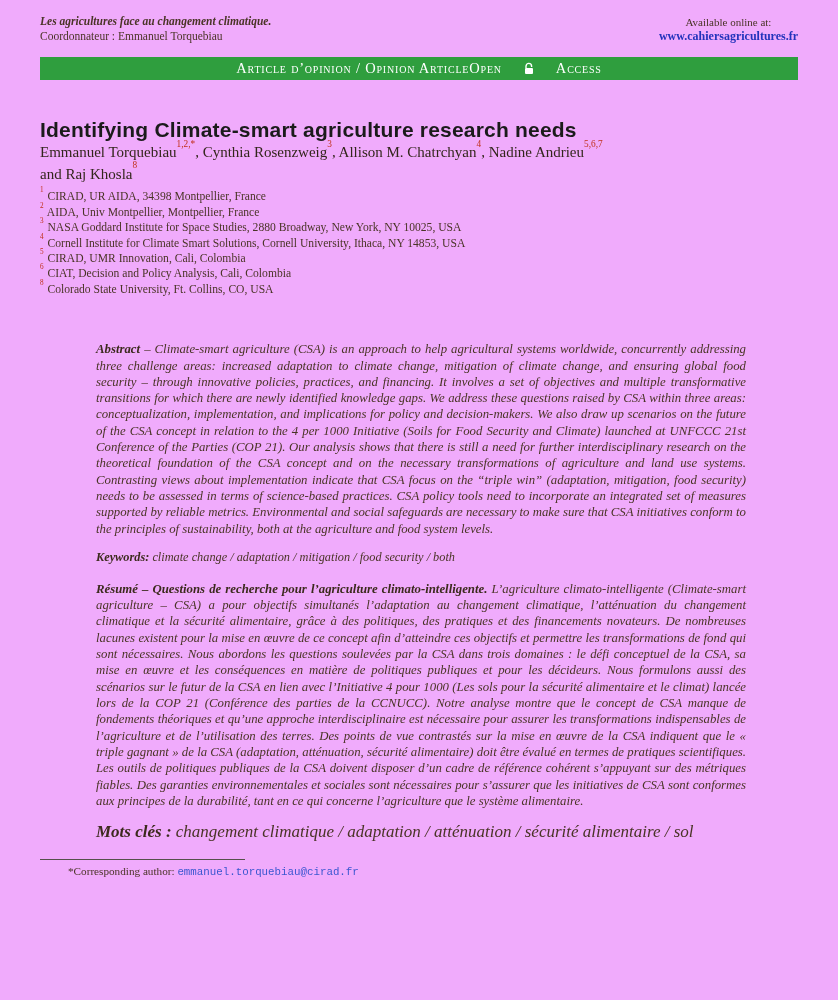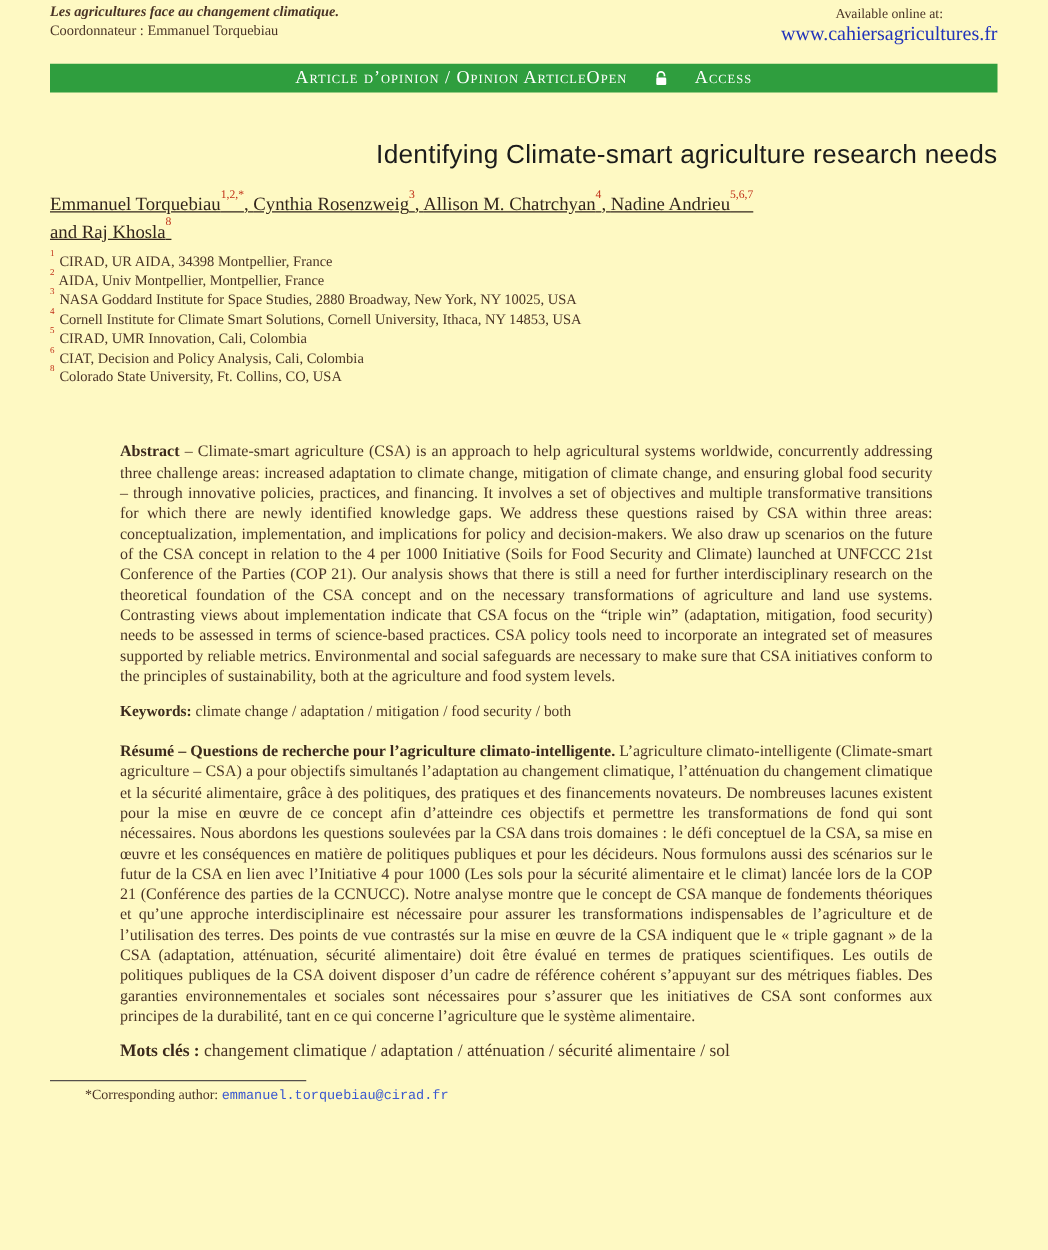--- a/index.html
+++ b/index.html
@@ -2,53 +2,53 @@
 <html style="--banner: #2f9e3e; --link: #2233bb; --email: #3a57d0; --sup: #c03018; --text: #4a3426; --title: #1b1b1b;"><head>
 <meta charset="utf-8">
 <style>
   :root{
     --banner:#2f9e3e; --link:#2233bb; --email:#3a57d0;
     --sup:#c03018; --text:#4a3426; --title:#1b1b1b;
   }
   *{box-sizing:border-box;}
   body{margin:0;background:#e9e9e9;font-family:"Liberation Serif",serif;}
   .page{
-    width:838px;height:1000px;margin:0 auto;background:#fef9c3;
-    padding:4px 40px 0;overflow:hidden;position:relative;color:var(--text);
+    width:838px;height:1000px;margin:0 auto;background:#f0abfc;
+    padding:15px 40px 0;overflow:hidden;position:relative;color:var(--text);
   }
   
   .topbar{display:flex;justify-content:space-between;align-items:flex-start;}
   .series-title{font-weight:bold;font-style:italic;font-size:11.5px;}
   .coordinator{font-size:11.5px;margin-top:3px;}
   .topbar-right{text-align:center;font-size:11px;line-height:1.3;}
-  .site-link{display:block;color:var(--link);font-weight:normal;font-size:16px;text-decoration:none;cursor:pointer;}
+  .site-link{display:block;color:var(--link);font-weight:bold;font-size:12px;text-decoration:none;cursor:pointer;}
   
   .banner{
     margin-top:12px;background:var(--banner);color:#fff;
     display:flex;justify-content:center;align-items:center;
     padding:3px 10px;font-variant:small-caps;font-size:14.5px;letter-spacing:0.8px;
   }
   .banner-right{display:flex;align-items:center;gap:20px;}
   .oa-icon{display:inline-block;margin:0 1px;}
   
   .title{
     margin:38px 0 0;font-family:"Liberation Sans",sans-serif;
-    font-size:21px;font-weight:normal;color:var(--title);letter-spacing:0.2px;text-align:right;
+    font-size:21px;font-weight:bold;color:var(--title);letter-spacing:0.2px;
   }
-  .authors{margin-top:18px;font-size:15px;line-height:1.45;color:#33261c;text-decoration:underline;}
+  .authors{margin-top:0;font-size:15px;line-height:1.45;color:#33261c;}
   sup{font-size:0.62em;position:relative;top:-0.45em;line-height:0;color:var(--sup);}
   
   .affils{margin-top:4px;font-size:11.6px;line-height:1.33;}
   .affil sup{margin-right:1px;}
   
-  .block{margin-left:56px;margin-right:52px;}
+  .block{margin-left:56px;margin-right:52px;font-style:italic;}
   .abstract{margin-top:44px;font-size:12.8px;line-height:1.275;text-align:justify;}
   .keywords{margin-top:10px;font-size:12.3px;}
   .resume{margin-top:16px;font-size:12.8px;line-height:1.275;text-align:justify;}
-  .motscles{margin-top:8px;font-size:14px;}
+  .motscles{margin-top:8px;font-size:17px;}
   .block b{color:#3c2a1d;text-align:right;}
   
   .foot-rule{width:205px;border-top:1px solid #55504b;margin-top:14px;}
   .footnote{font-size:11.2px;margin-top:5px;margin-left:28px;}
   .email{font-family:"Liberation Mono",monospace;font-size:10.8px;color:var(--email);text-decoration:none;cursor:pointer;}
 </style>
 </head>
 <body>
 
 <div class="page">

